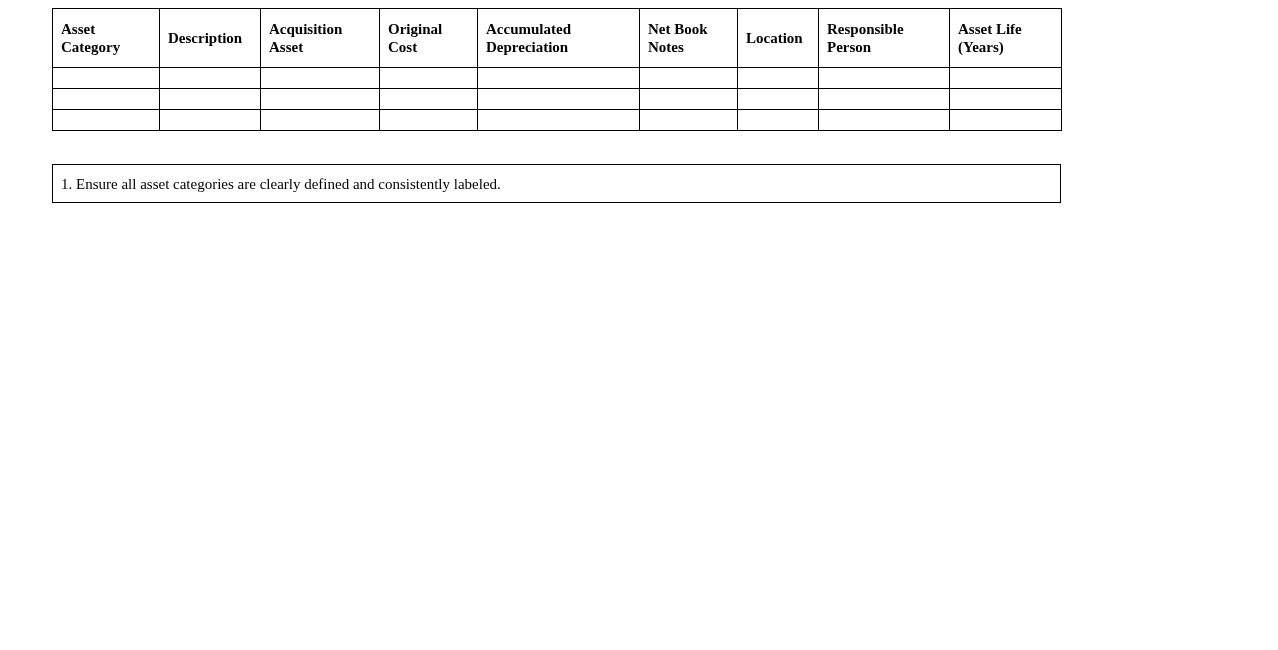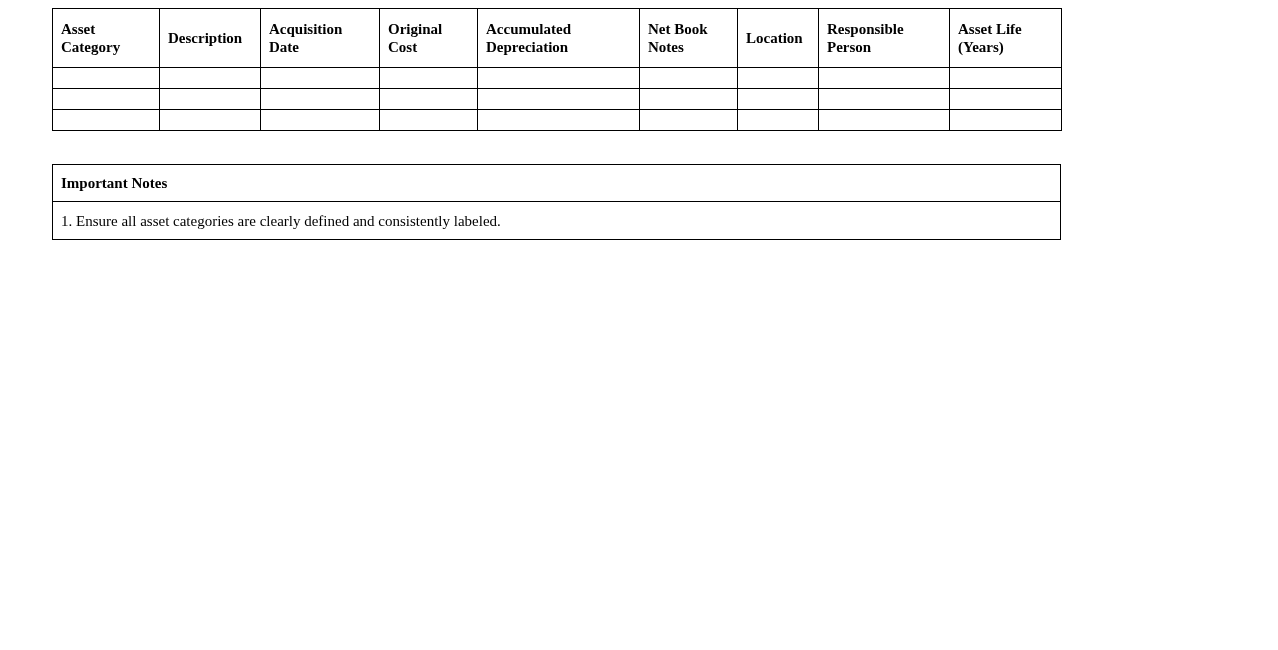--- a/index.html
+++ b/index.html
@@ -84,21 +84,21 @@
         <col style="width:162px">
         <col style="width:98px">
         <col style="width:81px">
         <col style="width:131px">
         <col style="width:112px">
       </colgroup>
       <thead>
         <tr>
           <th>Asset Category</th>
           <th>Description</th>
-          <th>Acquisition Date</th>
+          <th>Acquisition Asset</th>
           <th>Original Cost</th>
           <th>Accumulated Depreciation</th>
           <th>Net Book Notes</th>
           <th>Location</th>
           <th>Responsible Person</th>
           <th>Asset Life (Years)</th>
         </tr>
       </thead>
       <tbody>
         <tr>
@@ -133,22 +133,19 @@
           <td class="empty-cell"></td>
           <td class="empty-cell"></td>
           <td class="empty-cell"></td>
         </tr>
       </tbody>
     </table>
 
     <table class="notes-table">
       <tbody>
         <tr>
-          <td class="notes-title">Important Notes</td>
-        </tr>
-        <tr>
           <td class="note-item">1. Ensure all asset categories are clearly defined and consistently labeled.</td>
         </tr>
       </tbody>
     </table>
 
   </div>
 </div>
 
 </body></html>

